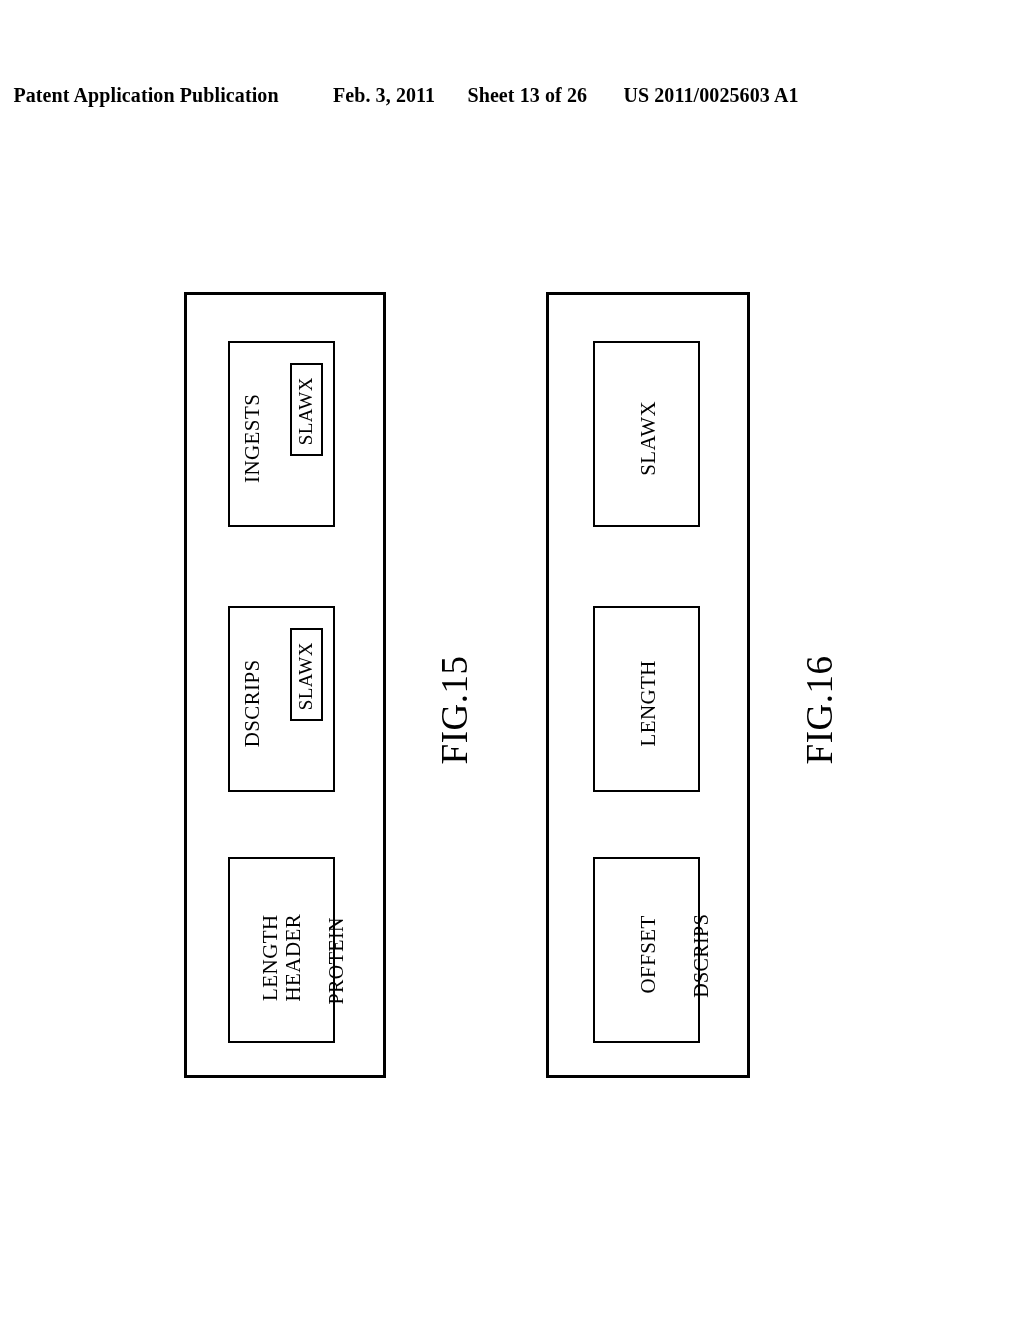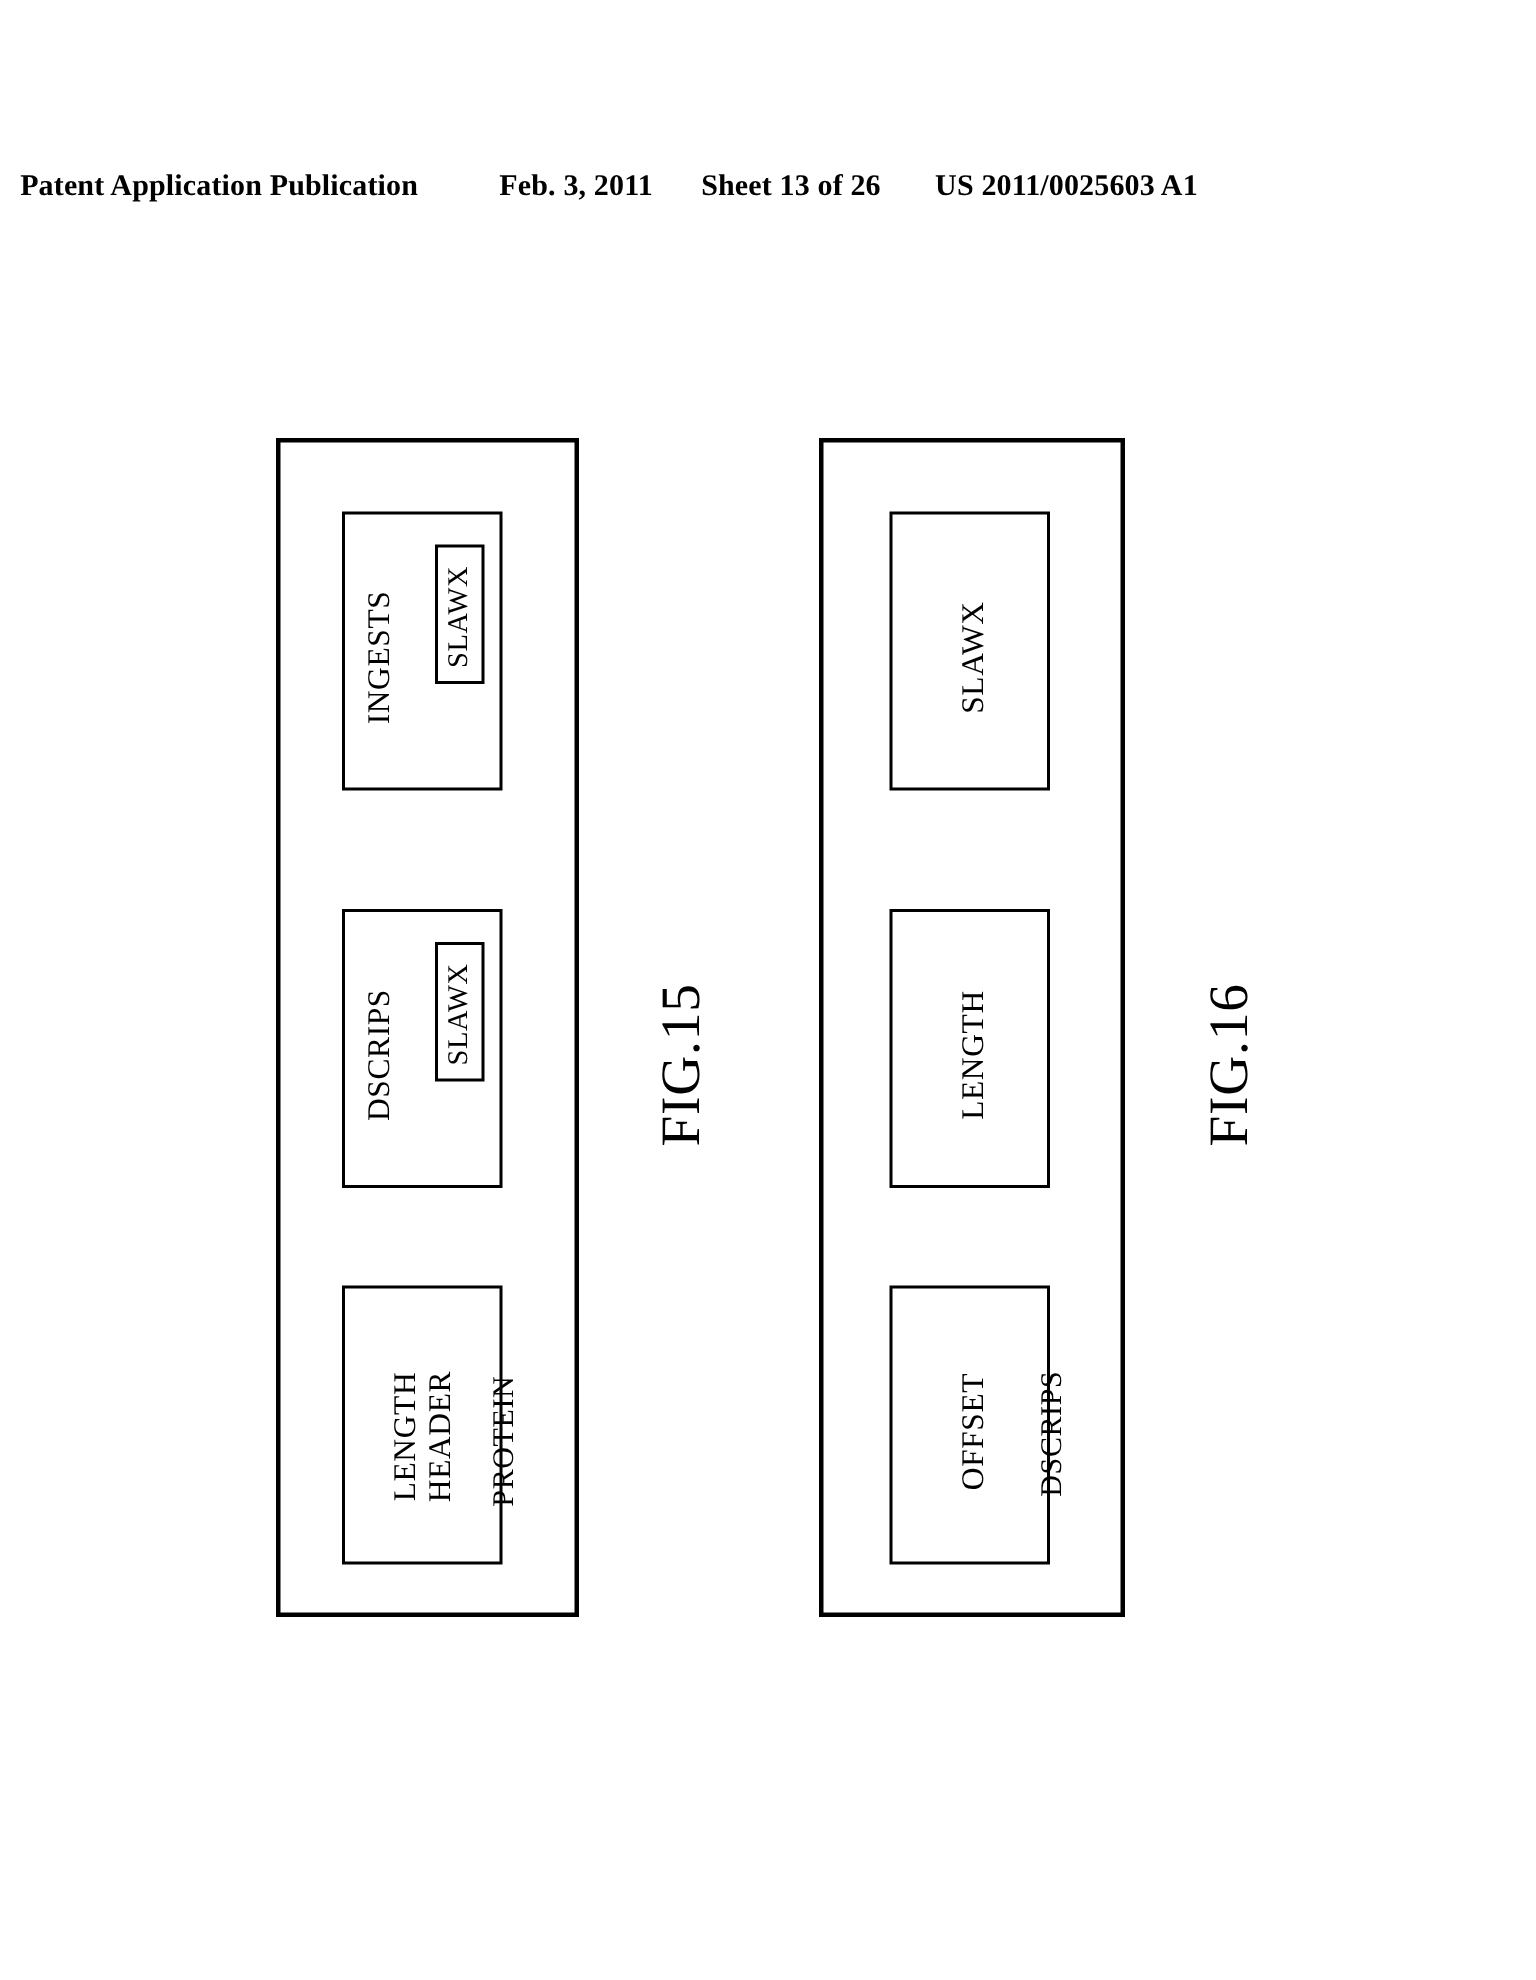--- a/index.html
+++ b/index.html
@@ -20,21 +20,20 @@
   .page-header {
     position: absolute;
     top: 84px;
     left: 0;
     width: 812px;
     text-align: center;
     font-weight: bold;
     font-size: 20px;
     letter-spacing: 0.1px;
     white-space: nowrap;
-    margin-top: 29px;
   }
   .page-header .hdr-seg { display: inline-block; vertical-align: baseline; }
   .hdr-gap-lg { display: inline-block; width: 44px; }
   .hdr-gap-md { display: inline-block; width: 22px; }
   .hdr-gap-sm { display: inline-block; width: 26px; }
 
   
   .figure-area {
     position: absolute;
     left: 0;

